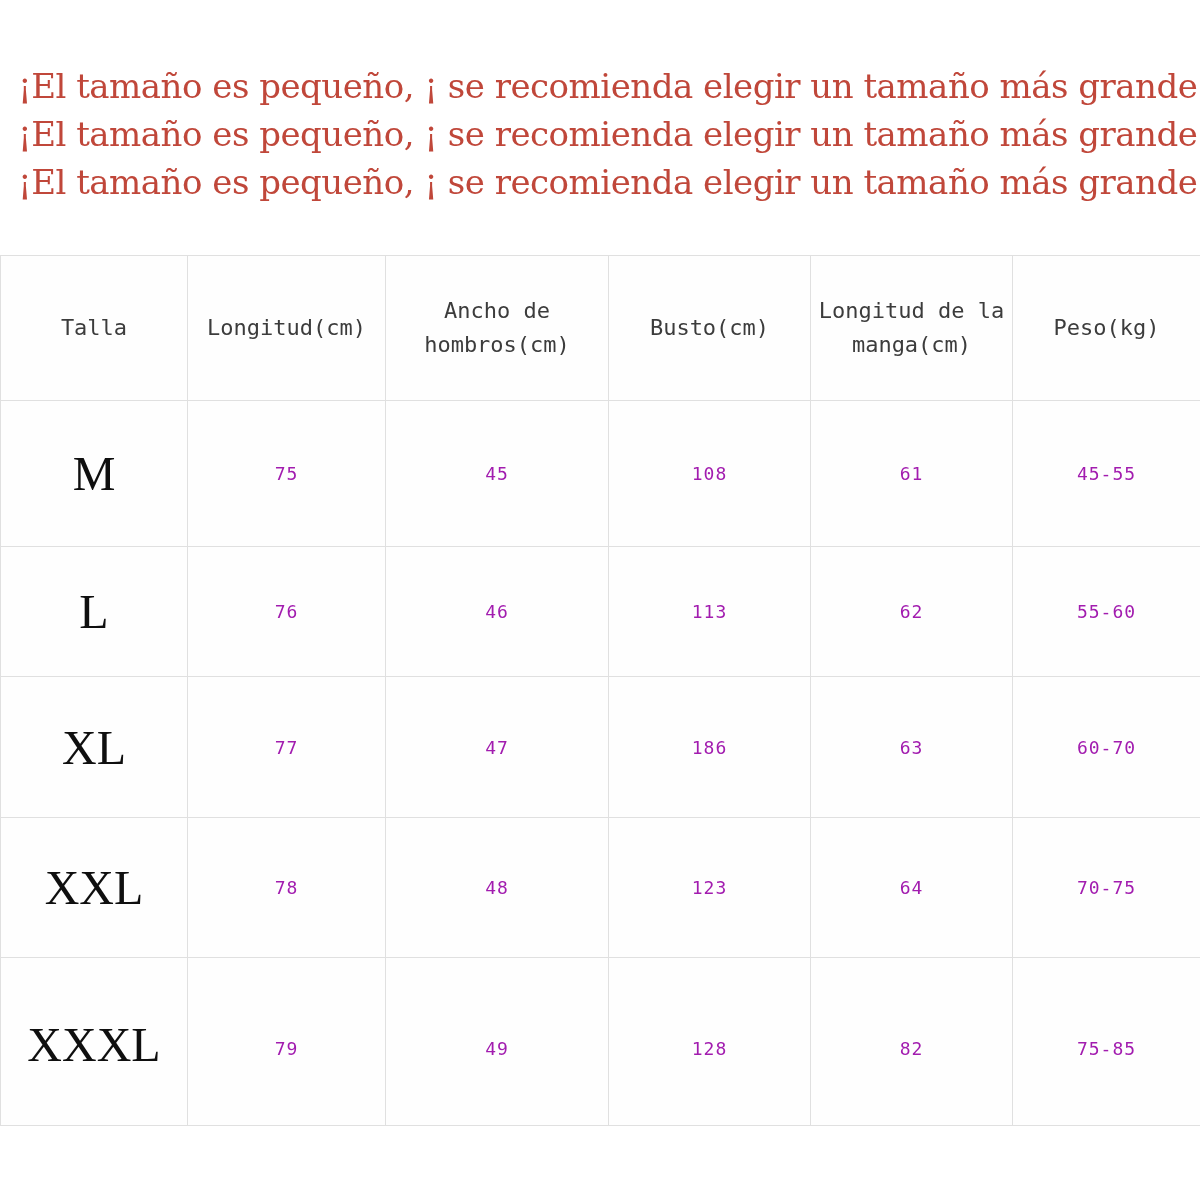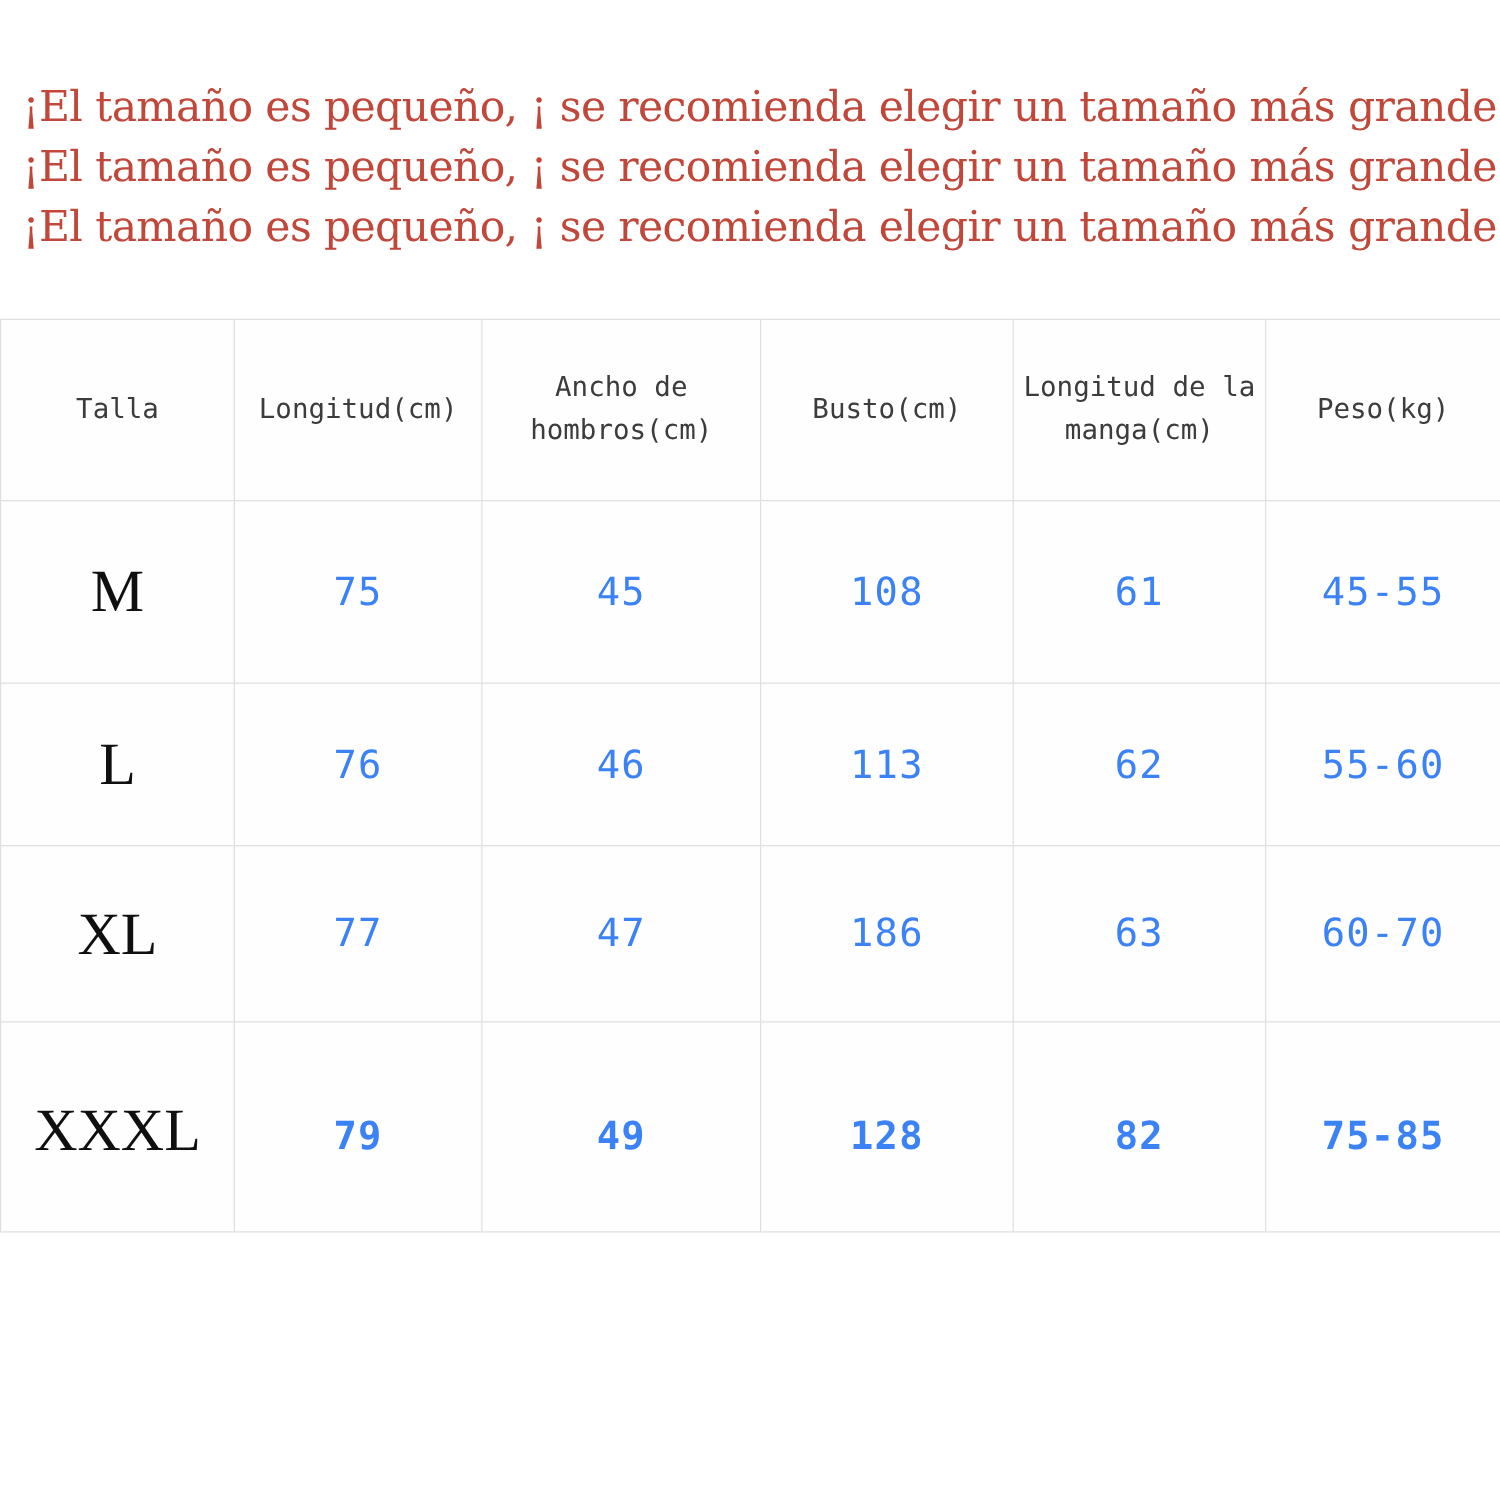--- a/index.html
+++ b/index.html
@@ -45,41 +45,41 @@
     padding: 0;
     background: #fefefe;
   }
   .size-chart th {
     font-weight: normal;
     font-size: 22px;
     line-height: 34px;
     color: #3c3c3c;
   }
   .size-chart td.num {
-    font-size: 31px;
-    color: #3b82f6;
+    font-size: 18px;
+    color: #a21caf;
     letter-spacing: 1px;
   }
   .size-label {
     font-family: "Liberation Serif", serif;
     font-size: 48px;
     color: #0f0f0f;
     display: inline-block;
   }
 
   tr.header-row { height: 145px; margin-left: 48px; }
   tr.row-m    { height: 146px; }
   tr.row-l    { height: 130px; }
   tr.row-xl   { height: 141px; border-radius: 27px; }
   tr.row-xxl  { height: 140px; }
   tr.row-xxxl { height: 168px; }
 
   
   tr.row-xxxl .size-label { position: relative; top: -21px; margin-top: 48px; }
-  tr.row-xxxl td.num { padding-top: 14px; font-weight: bold; }
+  tr.row-xxxl td.num { padding-top: 14px; }
 </style>
 </head>
 <body>
 
 <div class="warning">
   <div class="warning-line">¡El tamaño es pequeño, ¡ se recomienda elegir un tamaño más grande!!!</div>
   <div class="warning-line">¡El tamaño es pequeño, ¡ se recomienda elegir un tamaño más grande!!!</div>
   <div class="warning-line">¡El tamaño es pequeño, ¡ se recomienda elegir un tamaño más grande!!!</div>
 </div>
 
@@ -138,20 +138,28 @@
       <td class="num">55-60</td>
     </tr>
     <tr class="row-xl">
       <td><span class="size-label">XL</span></td>
       <td class="num">77</td>
       <td class="num">47</td>
       <td class="num">186</td>
       <td class="num">63</td>
       <td class="num">60-70</td>
     </tr>
+    <tr class="row-xxl">
+      <td><span class="size-label">XXL</span></td>
+      <td class="num">78</td>
+      <td class="num">48</td>
+      <td class="num">123</td>
+      <td class="num">64</td>
+      <td class="num">70-75</td>
+    </tr>
     <tr class="row-xxxl">
       <td><span class="size-label">XXXL</span></td>
       <td class="num">79</td>
       <td class="num">49</td>
       <td class="num">128</td>
       <td class="num">82</td>
       <td class="num">75-85</td>
     </tr>
   </tbody>
 </table>

